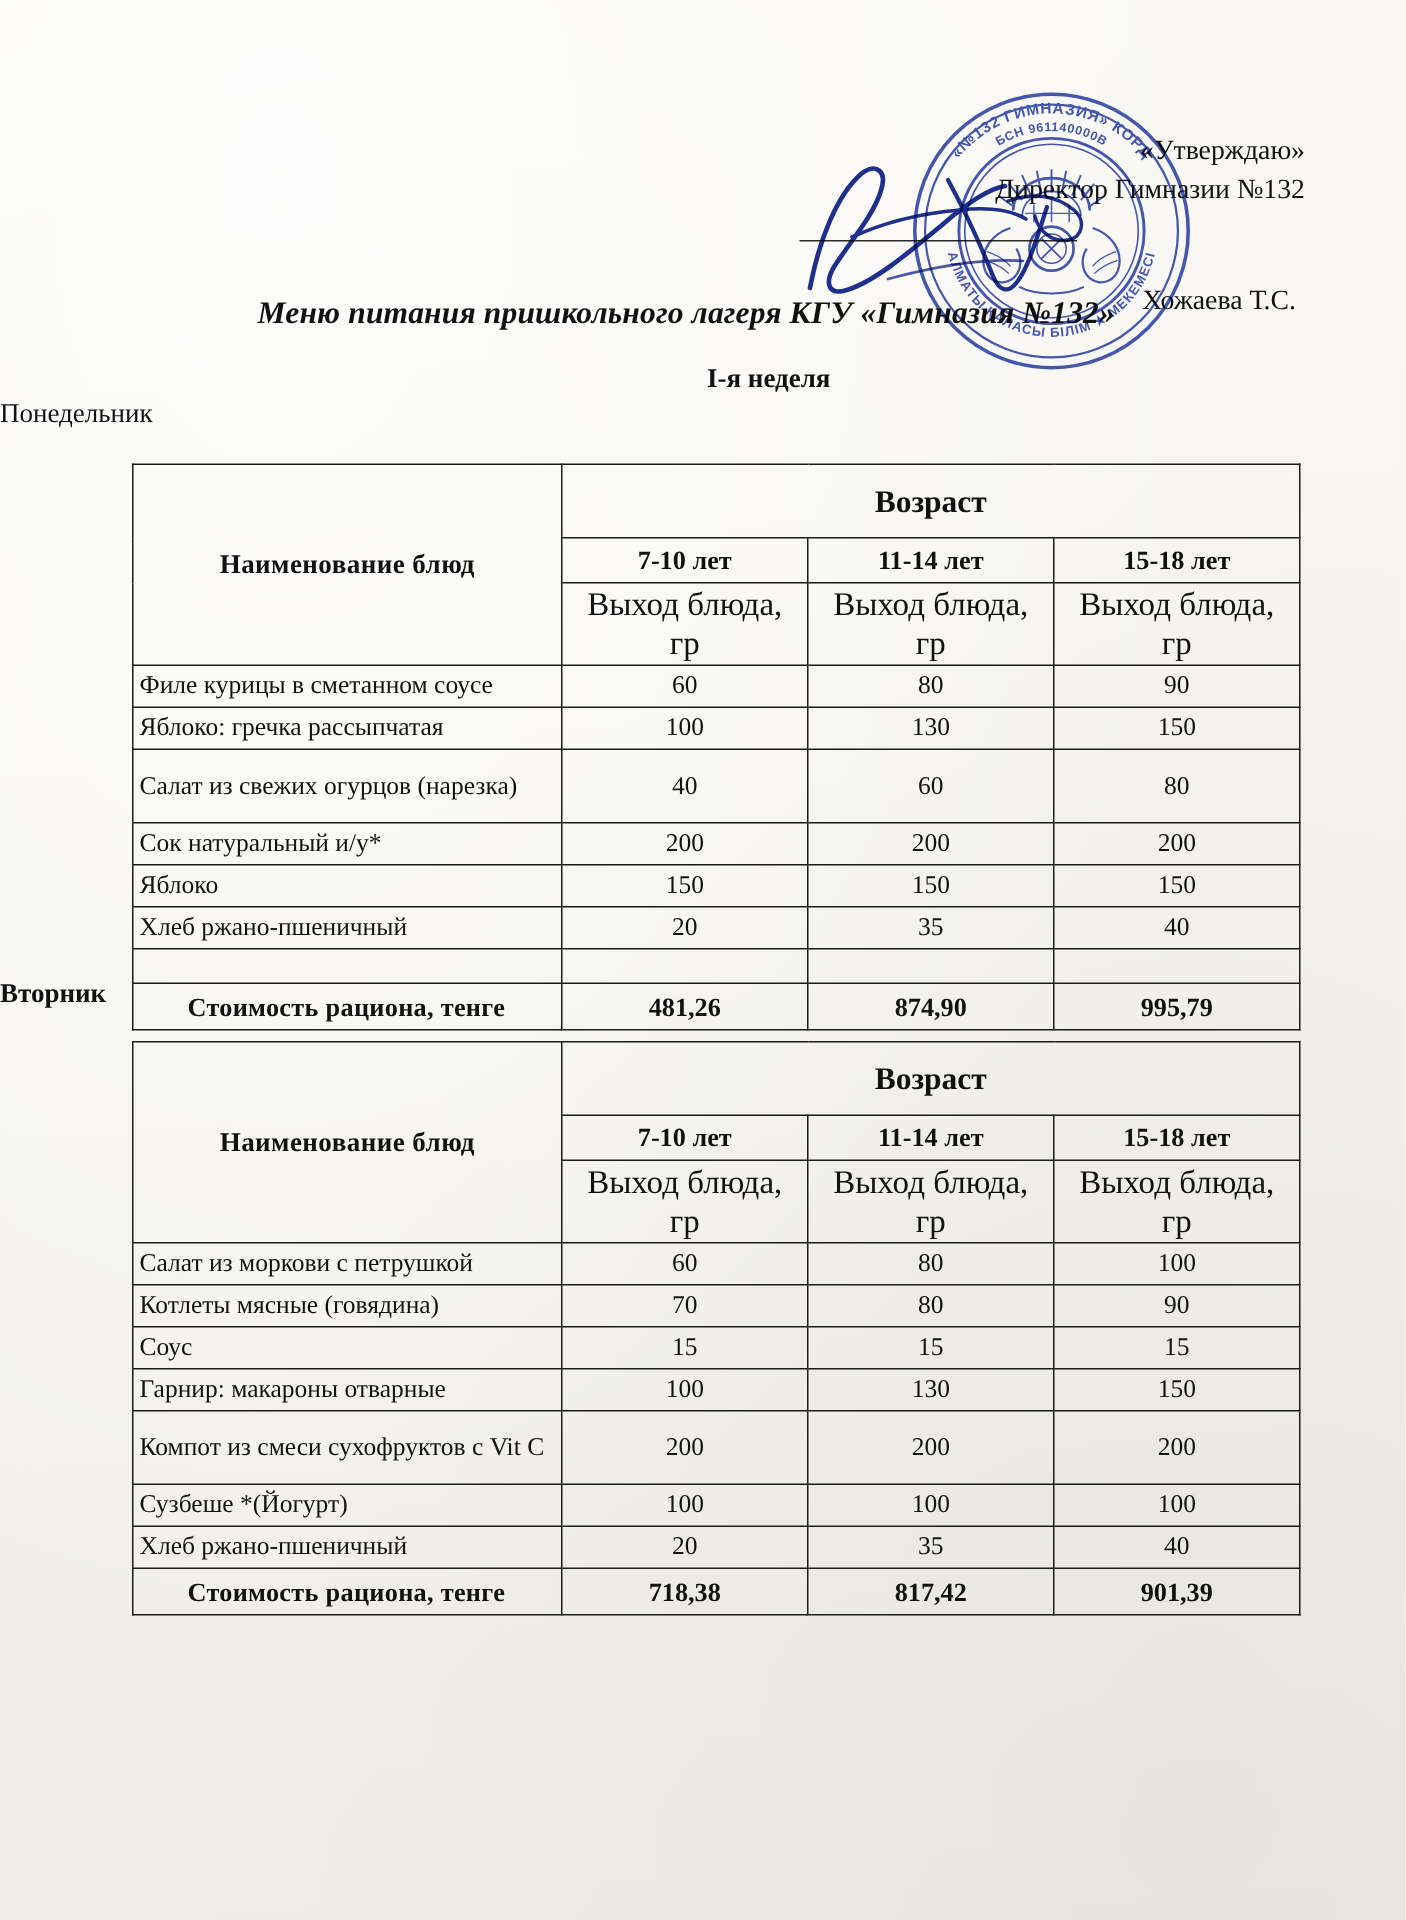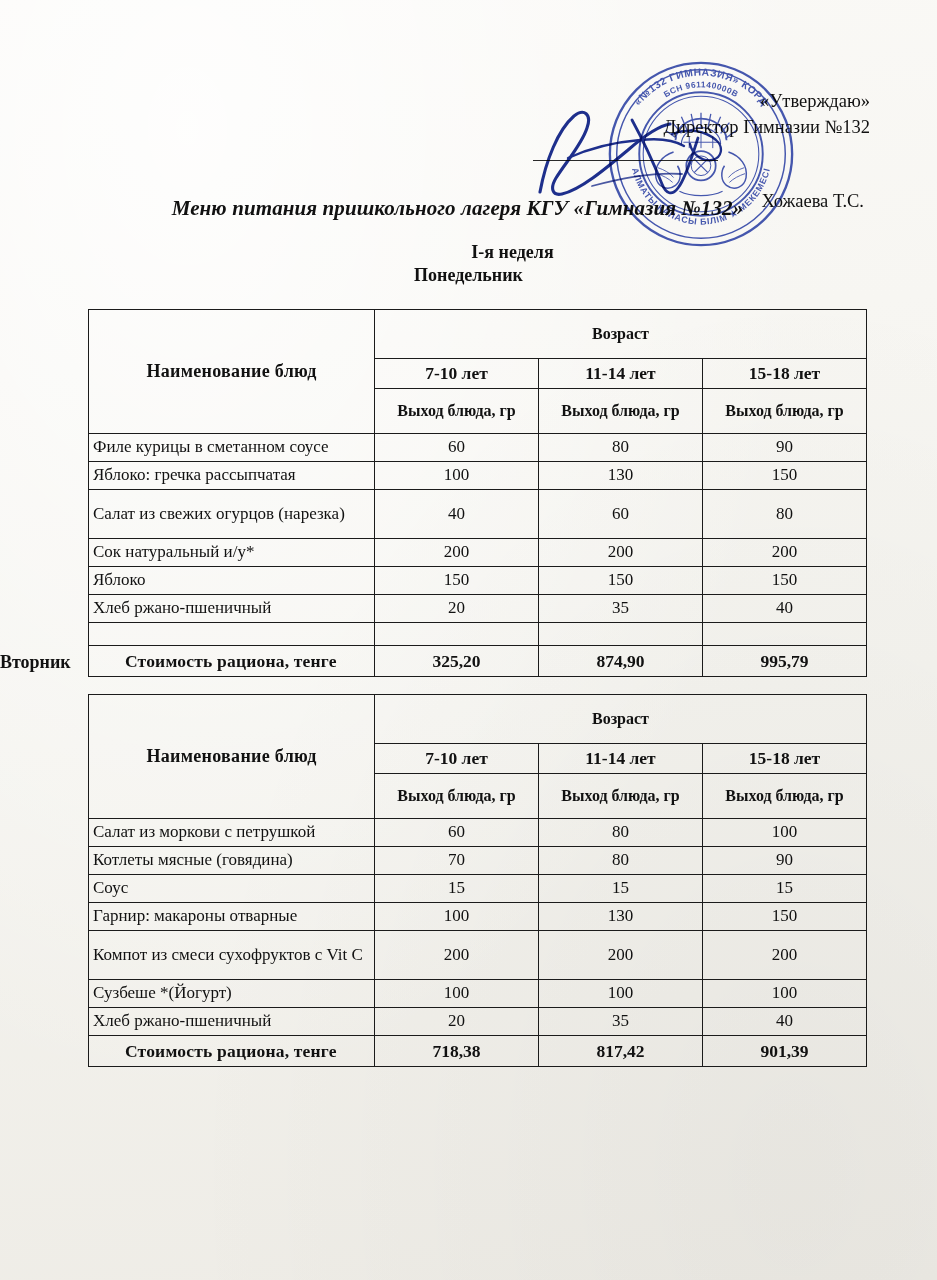--- a/index.html
+++ b/index.html
@@ -108,23 +108,23 @@
     font-size: 18px;
     font-weight: bold;
     z-index: 3;
     padding-left: 44px;
   }
   .day-label-1 {
     position: absolute;
     left: 0;
     top: 265px;
     width: 937px;
-    text-align: center;
+    text-align: left;
     font-size: 18px;
-    font-weight: bold;
+    font-weight: normal;
     z-index: 3;
   }
   .day-label-2 {
     position: absolute;
     left: 0;
     top: 652px;
     width: 937px;
     text-align: left;
     font-size: 18px;
     font-weight: bold;
@@ -157,31 +157,31 @@
   .col-name  { width: 286px; }
   .col-age   { width: 164px; }
 
   th.name-head {
     font-weight: bold;
     font-size: 18px;
     letter-spacing: 0.3px;
   }
   th.age-head {
     font-weight: bold;
-    font-size: 16px;
+    font-size: 21px;
     height: 46px;
   }
   th.age-group {
     font-weight: bold;
     font-size: 17.5px;
     height: 27px;
   }
   th.age-unit {
-    font-weight: bold;
-    font-size: 16px;
+    font-weight: normal;
+    font-size: 22px;
     height: 42px;
   }
   td.dish {
     text-align: left;
     font-size: 17px;
     height: 25px;
   }
   td.val {
     font-size: 17px;
     height: 25px;
@@ -355,21 +355,21 @@
         <td class="val">40</td>
       </tr>
       <tr class="spacer-row">
         <td></td>
         <td></td>
         <td></td>
         <td></td>
       </tr>
       <tr class="total-row">
         <td class="dish">Стоимость рациона, тенге</td>
-        <td class="val">325,20</td>
+        <td class="val">481,26</td>
         <td class="val">874,90</td>
         <td class="val">995,79</td>
       </tr>
     </tbody>
   </table>
 
   <table class="menu-table t2">
     <colgroup>
       <col class="col-name">
         <col class="col-age">

